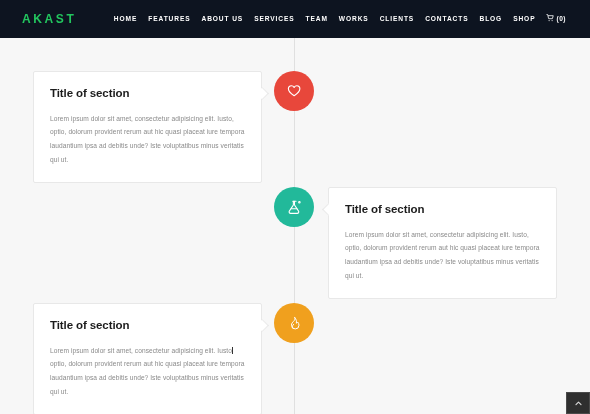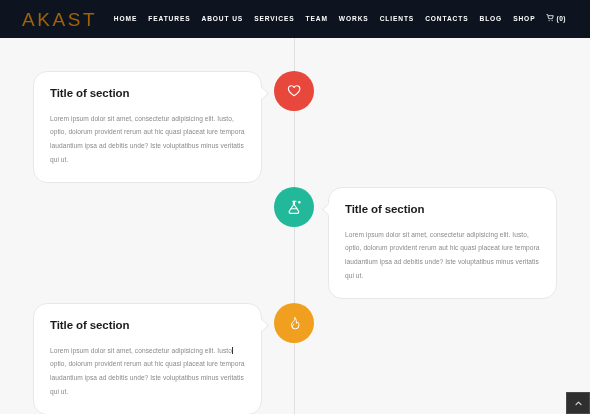--- a/index.html
+++ b/index.html
@@ -21,23 +21,23 @@
     height: 38px;
     background: #0d1420;
     display: flex;
     align-items: center;
     padding: 0 22px;
     position: relative;
     z-index: 20;
   }
 
   .logo {
-    color: #a16207;
-    font-size: 19px;
-    font-weight: normal;
+    color: #22c55e;
+    font-size: 12px;
+    font-weight: bold;
     letter-spacing: 2.6px;
     line-height: 1;
     white-space: nowrap;
   }
 
   .main-nav {
     margin-left: auto;
     display: flex;
     align-items: center;
     gap: 11px;
@@ -93,21 +93,21 @@
   .tl-row.row-1 { top: 33px; }
   .tl-row.row-2 { top: 149px; }
   .tl-row.row-3 { top: 265px; }
 
   
   .card {
     position: absolute;
     width: 229px;
     background: #ffffff;
     border: 1px solid #e8e8e8;
-    border-radius: 14px;
+    border-radius: 2px;
     padding: 15px 16px 16px 16px;
   }
 
   .card-left  { left: 33px; }
   .card-right { left: 328px; }
 
   .card-title {
     font-size: 11.5px;
     font-weight: bold;
     color: #1c1c1c;

